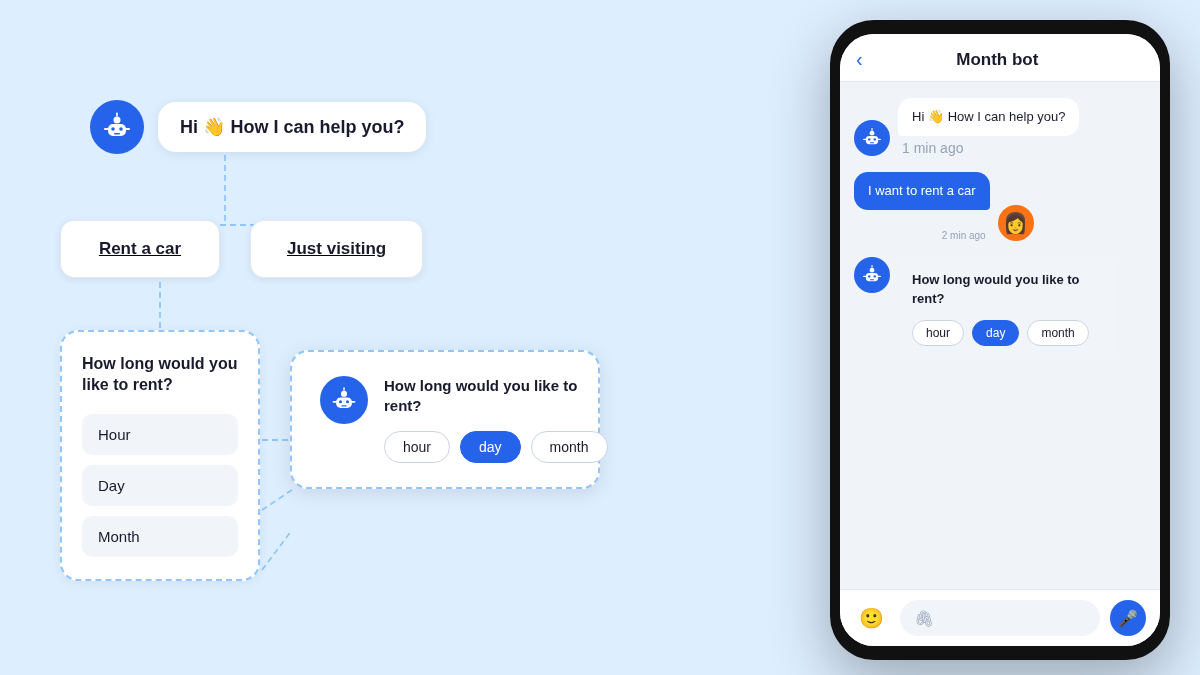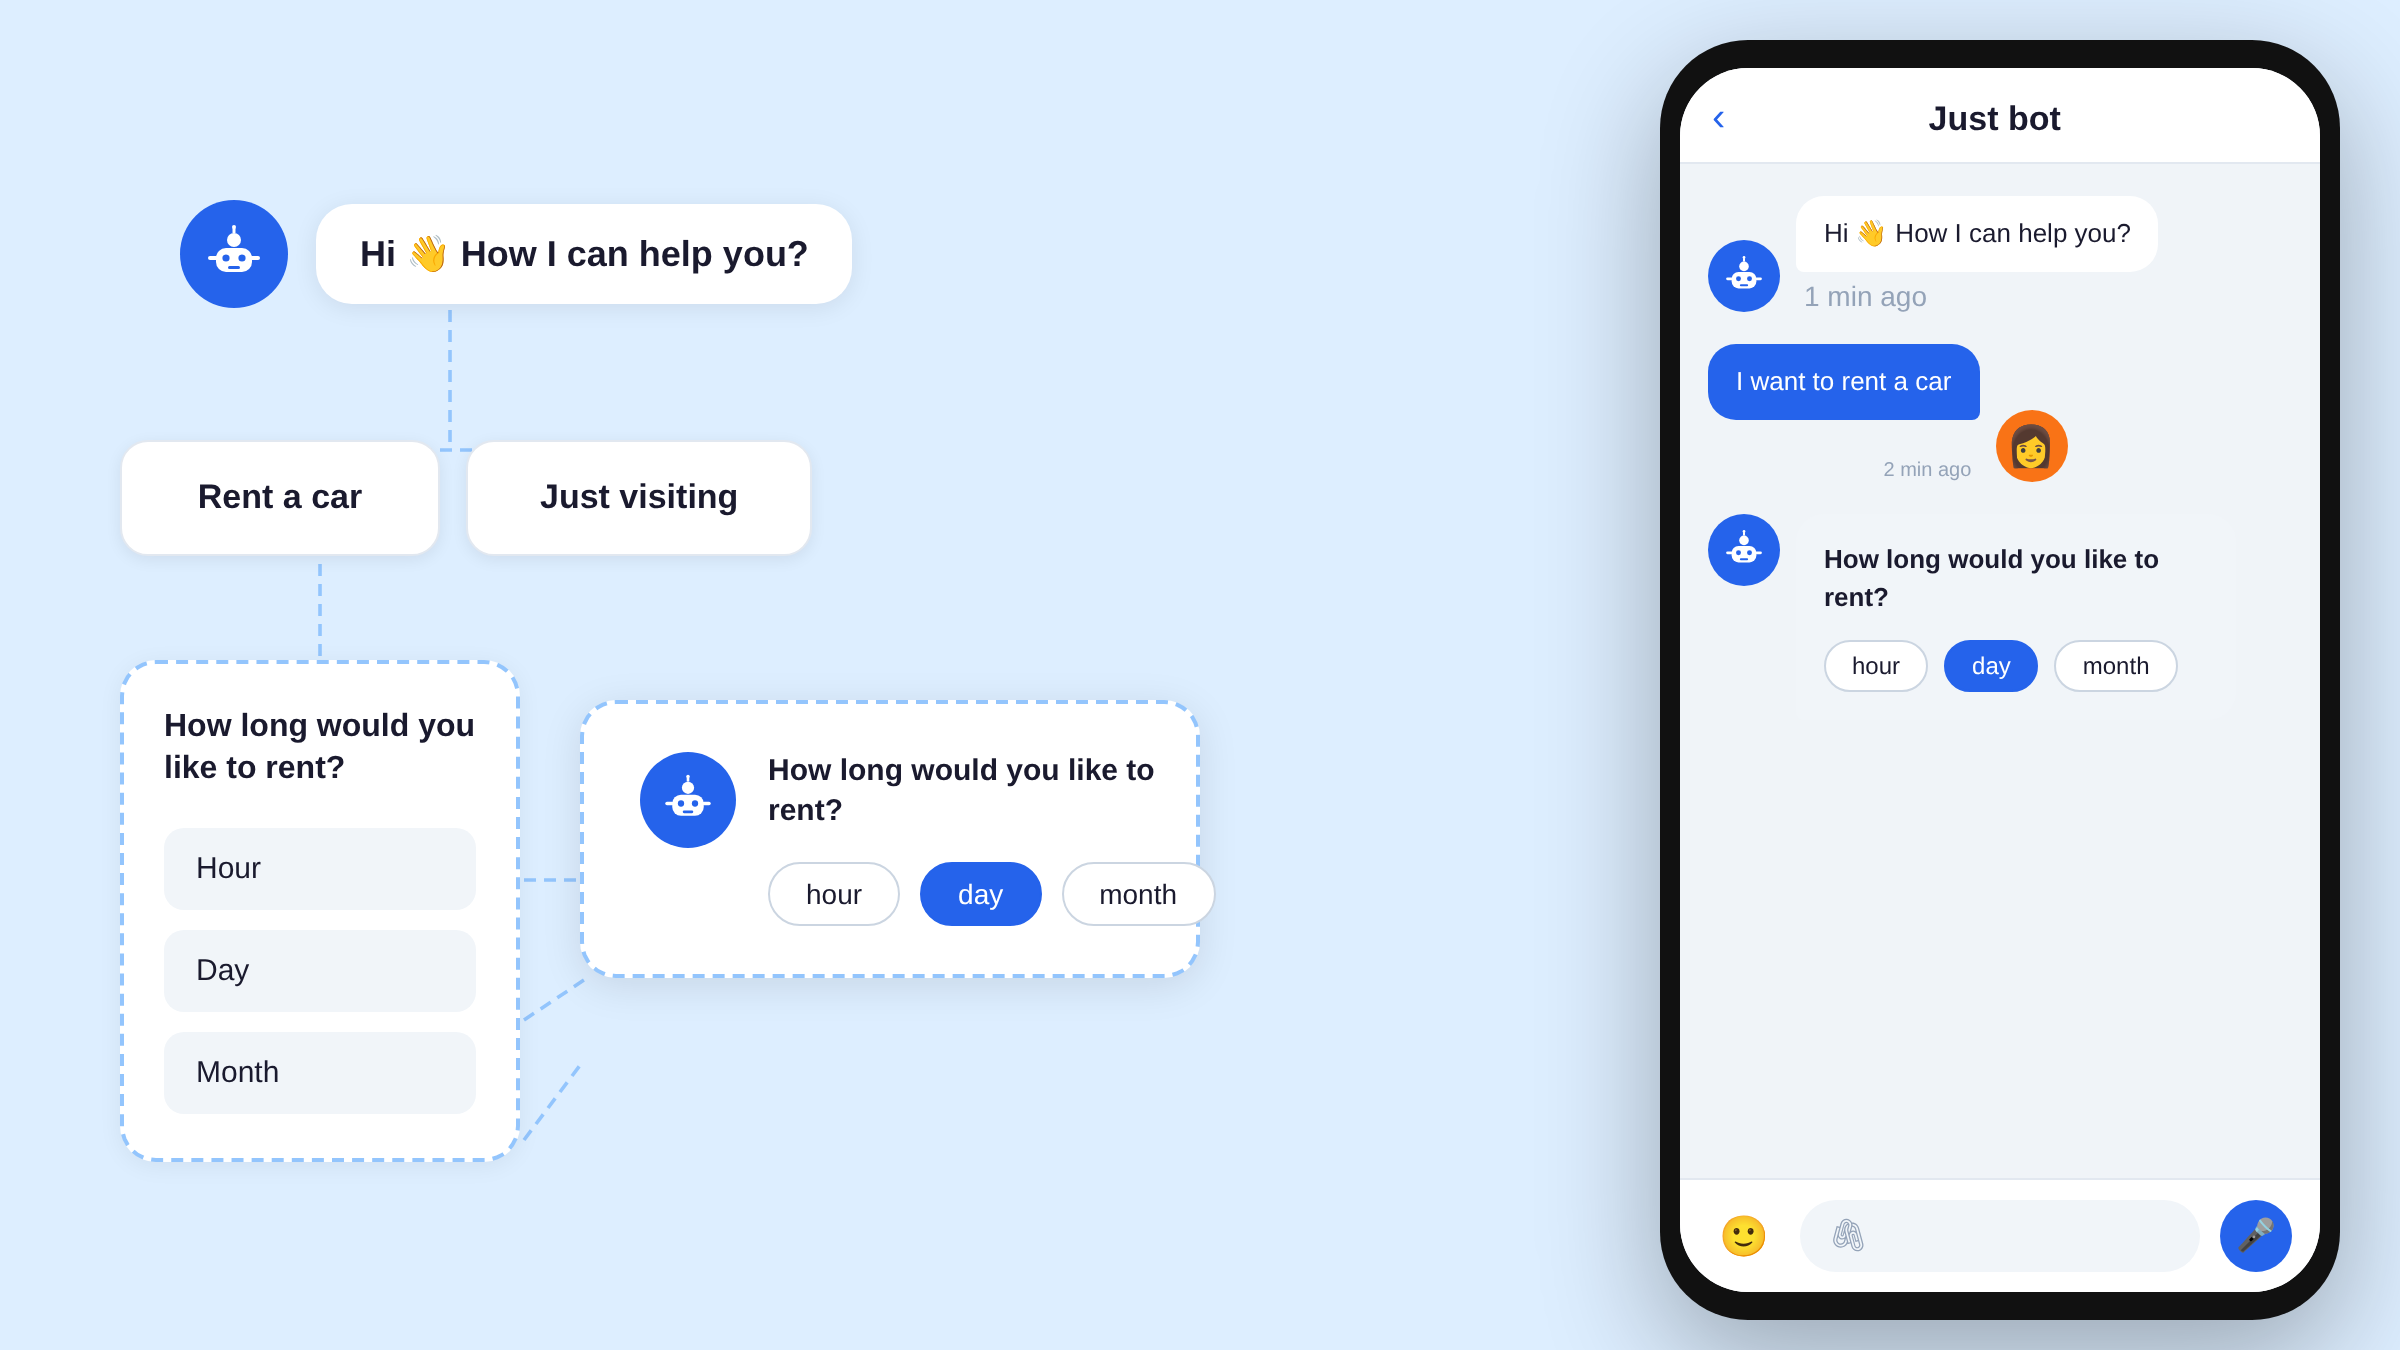--- a/index.html
+++ b/index.html
@@ -55,21 +55,22 @@
       width: 100%; height: 100%;
       pointer-events: none;
     }
 
     
     .options-row {
       position: absolute;
       top: 160px;
       left: 30px;
       display: flex;
-      gap: 13px;
+      gap: 30px;
+      text-decoration: underline;
     }
     .option-btn {
       background: white;
       border: 1.5px solid #e2e8f0;
       border-radius: 14px;
       padding: 18px 36px;
       font-size: 17px;
       font-weight: 600;
       color: #1a1a2e;
       box-shadow: 0 2px 8px rgba(0,0,0,0.07);
@@ -457,21 +458,21 @@
 </div>
 
 <div class="phone-wrapper">
   <div class="phone-shell">
     <div class="phone-screen">
 
       <div class="phone-header">
         <div class="phone-back">
           <span>‹</span>
         </div>
-        <div class="phone-title">Just bot</div>
+        <div class="phone-title">Month bot</div>
         <div class="phone-spacer"></div>
       </div>
 
       <div class="chat-area">
 
         <div class="bot-msg-row">
           <div class="bot-bubble-avatar">
             <svg viewBox="0 0 32 32" fill="white" xmlns="http://www.w3.org/2000/svg">
               <circle cx="16" cy="9" r="3.5" fill="white"></circle>
               <rect x="7" y="13" width="18" height="12" rx="5" fill="white"></rect>

